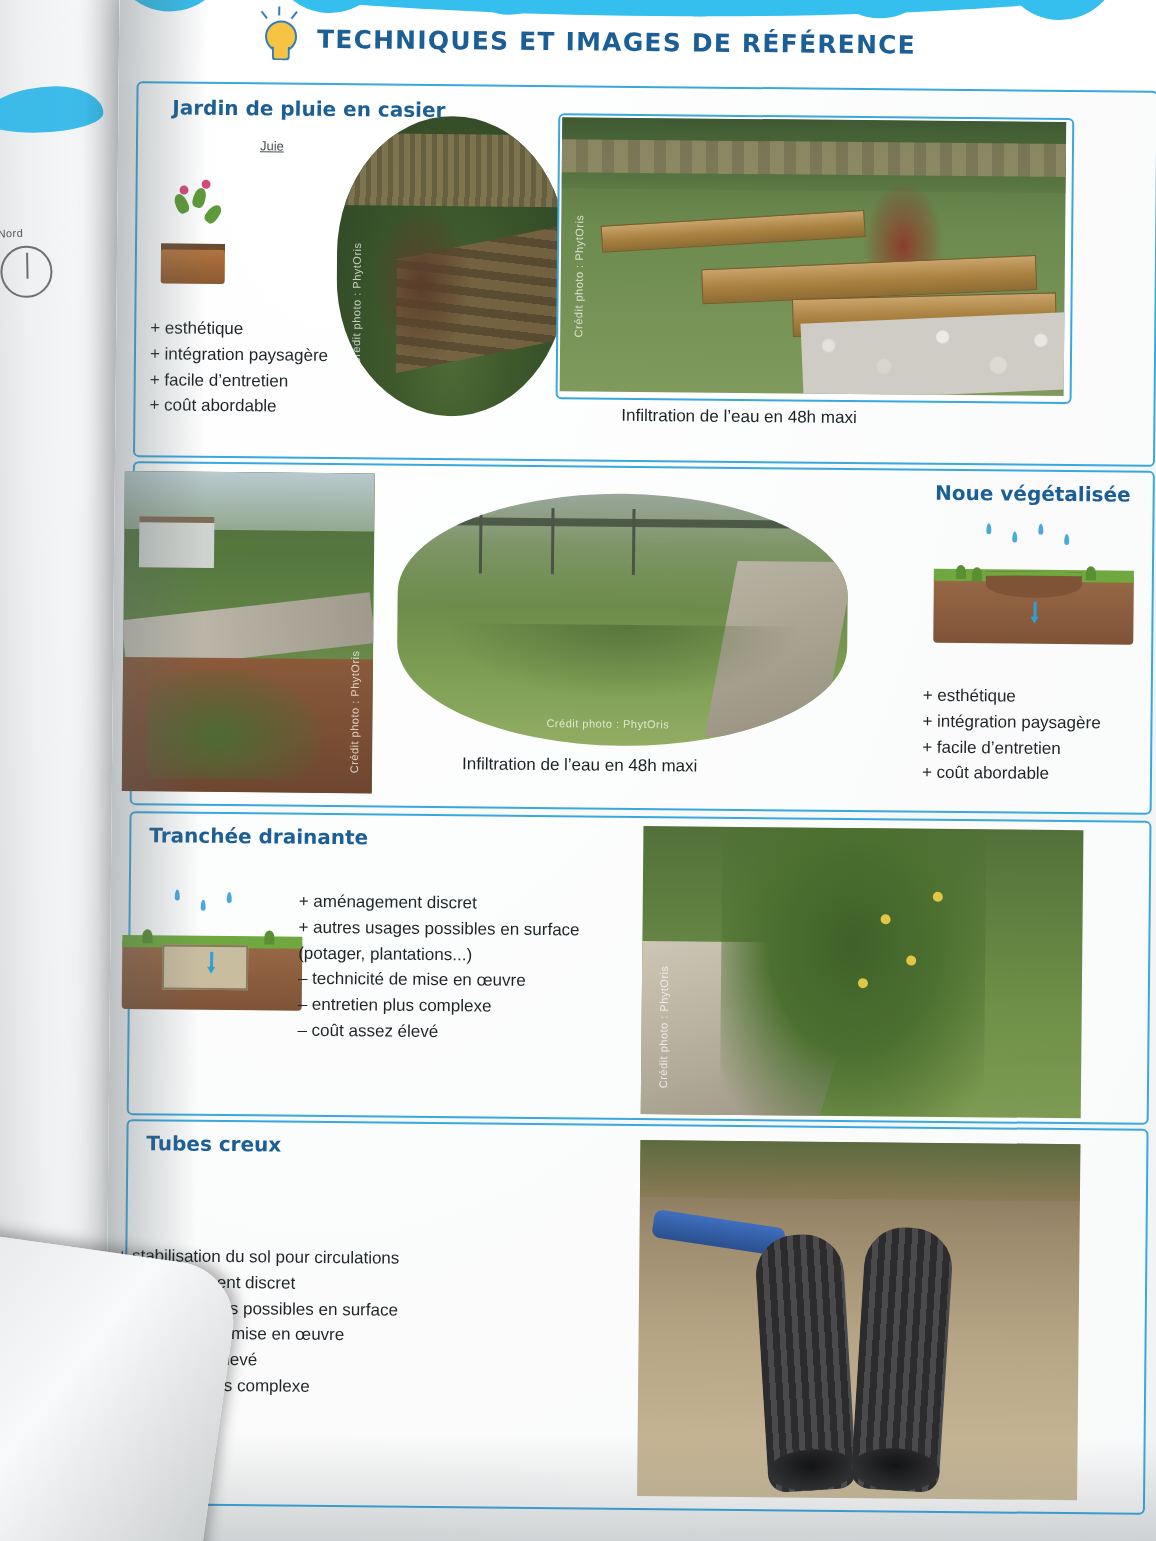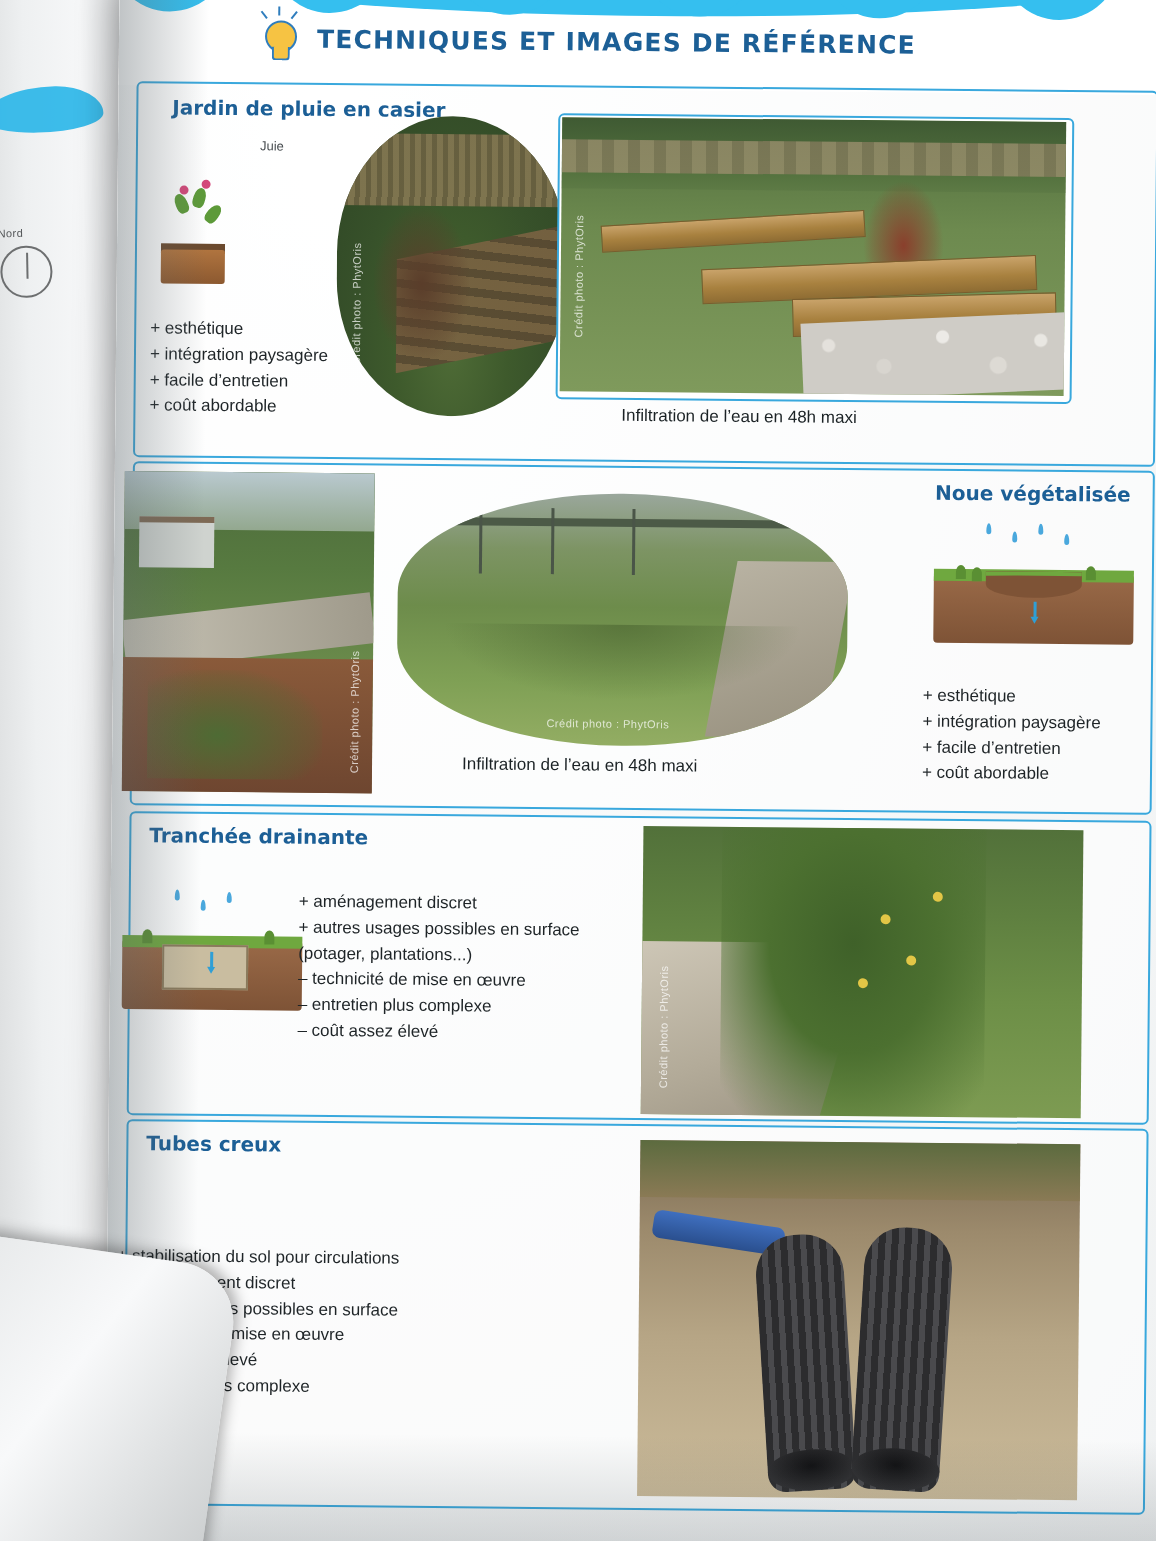--- a/index.html
+++ b/index.html
@@ -445,21 +445,21 @@
             <span class="base"></span>
         </div>
         <div class="doc-title">TECHNIQUES ET IMAGES DE RÉFÉRENCE</div>
       </div>
     </div>
 
     <div class="card" style="left:18px; top:100px; width:1018px; height:372px;">
 
       <div class="card-title" style="left:34px; top:12px;">Jardin de pluie en casier</div>
 
-      <div class="label-juie" style="left:122px; top:54px;">Juie</div>
+      <div class="label-juie" style="left:122px; top:54px;text-decoration:underline;">Juie</div>
 
       <div class="pot-illus" style="left:18px; top:80px; width:80px; height:120px;">
         <div class="leaf" style="left:20px; top:30px; transform:rotate(-24deg);"></div>
         <div class="leaf" style="left:38px; top:24px; transform:rotate(16deg);"></div>
         <div class="leaf" style="left:52px; top:40px; transform:rotate(38deg);"></div>
         <div class="bloom" style="left:24px; top:22px;"></div>
         <div class="bloom" style="left:46px; top:16px;"></div>
         <div class="soil2"></div>
         <div class="pot"></div>
       </div>

